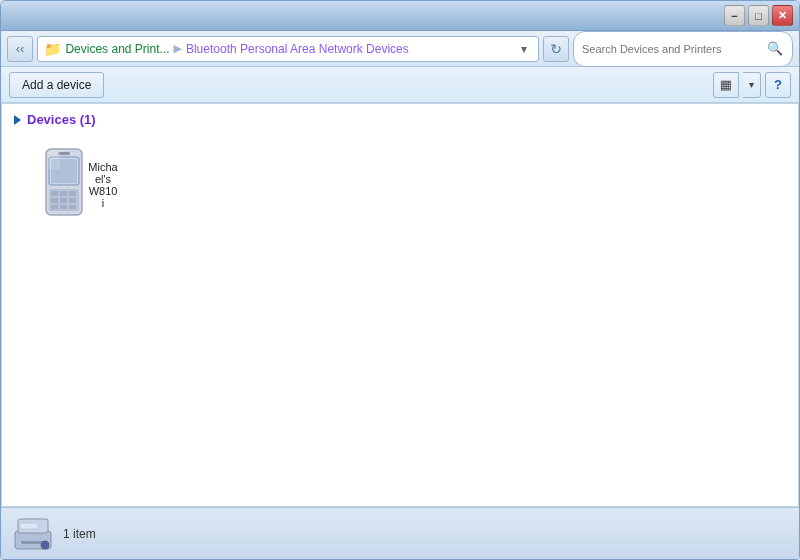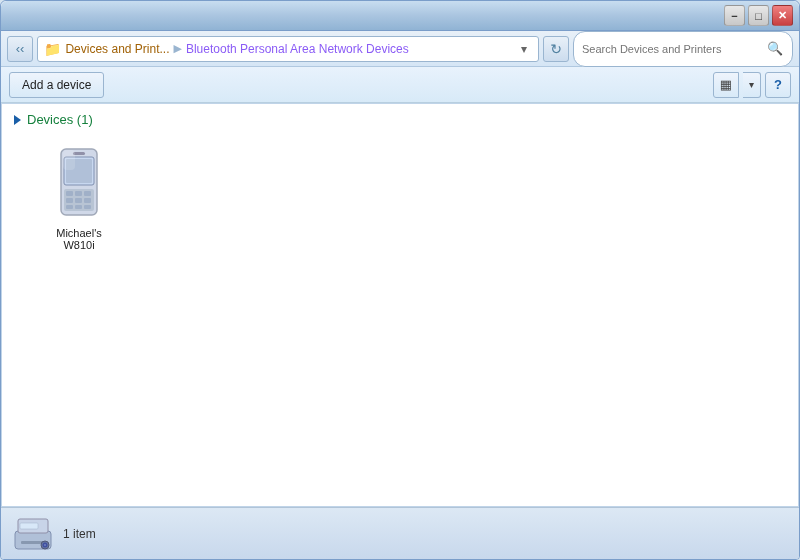--- a/index.html
+++ b/index.html
@@ -116,21 +116,21 @@
       font-size: 14px;
       color: #6090c0;
     }
 
     .breadcrumb-sep {
       color: #9ab5d0;
       font-size: 11px;
     }
 
     .breadcrumb-item {
-      color: #a16207;
+      color: #15803d;
       font-size: 12px;
       cursor: pointer;
       white-space: nowrap;
     }
 
     .breadcrumb-current {
       color: #8b5cf6;
       font-size: 12px;
       white-space: nowrap;
       overflow: hidden;
@@ -283,35 +283,35 @@
     .section-triangle {
       width: 0;
       height: 0;
       border-left: 7px solid #1a5fa8;
       border-top: 5px solid transparent;
       border-bottom: 5px solid transparent;
     }
 
     .section-title {
       font-size: 13px;
-      color: #15803d;
-      font-weight: normal;
+      color: #6d28d9;
+      font-weight: bold;
     }
 
     .devices-grid {
       display: flex;
       flex-wrap: wrap;
       gap: 10px;
       padding-left: 20px;
     }
 
     .device-item {
       width: 90px;
       display: flex;
-      flex-direction: column;
+      flex-direction: row;
       align-items: center;
       cursor: pointer;
       padding: 6px;
       border-radius: 4px;
     }
 
     .device-icon {
       width: 64px;
       height: 80px;
       display: flex;

